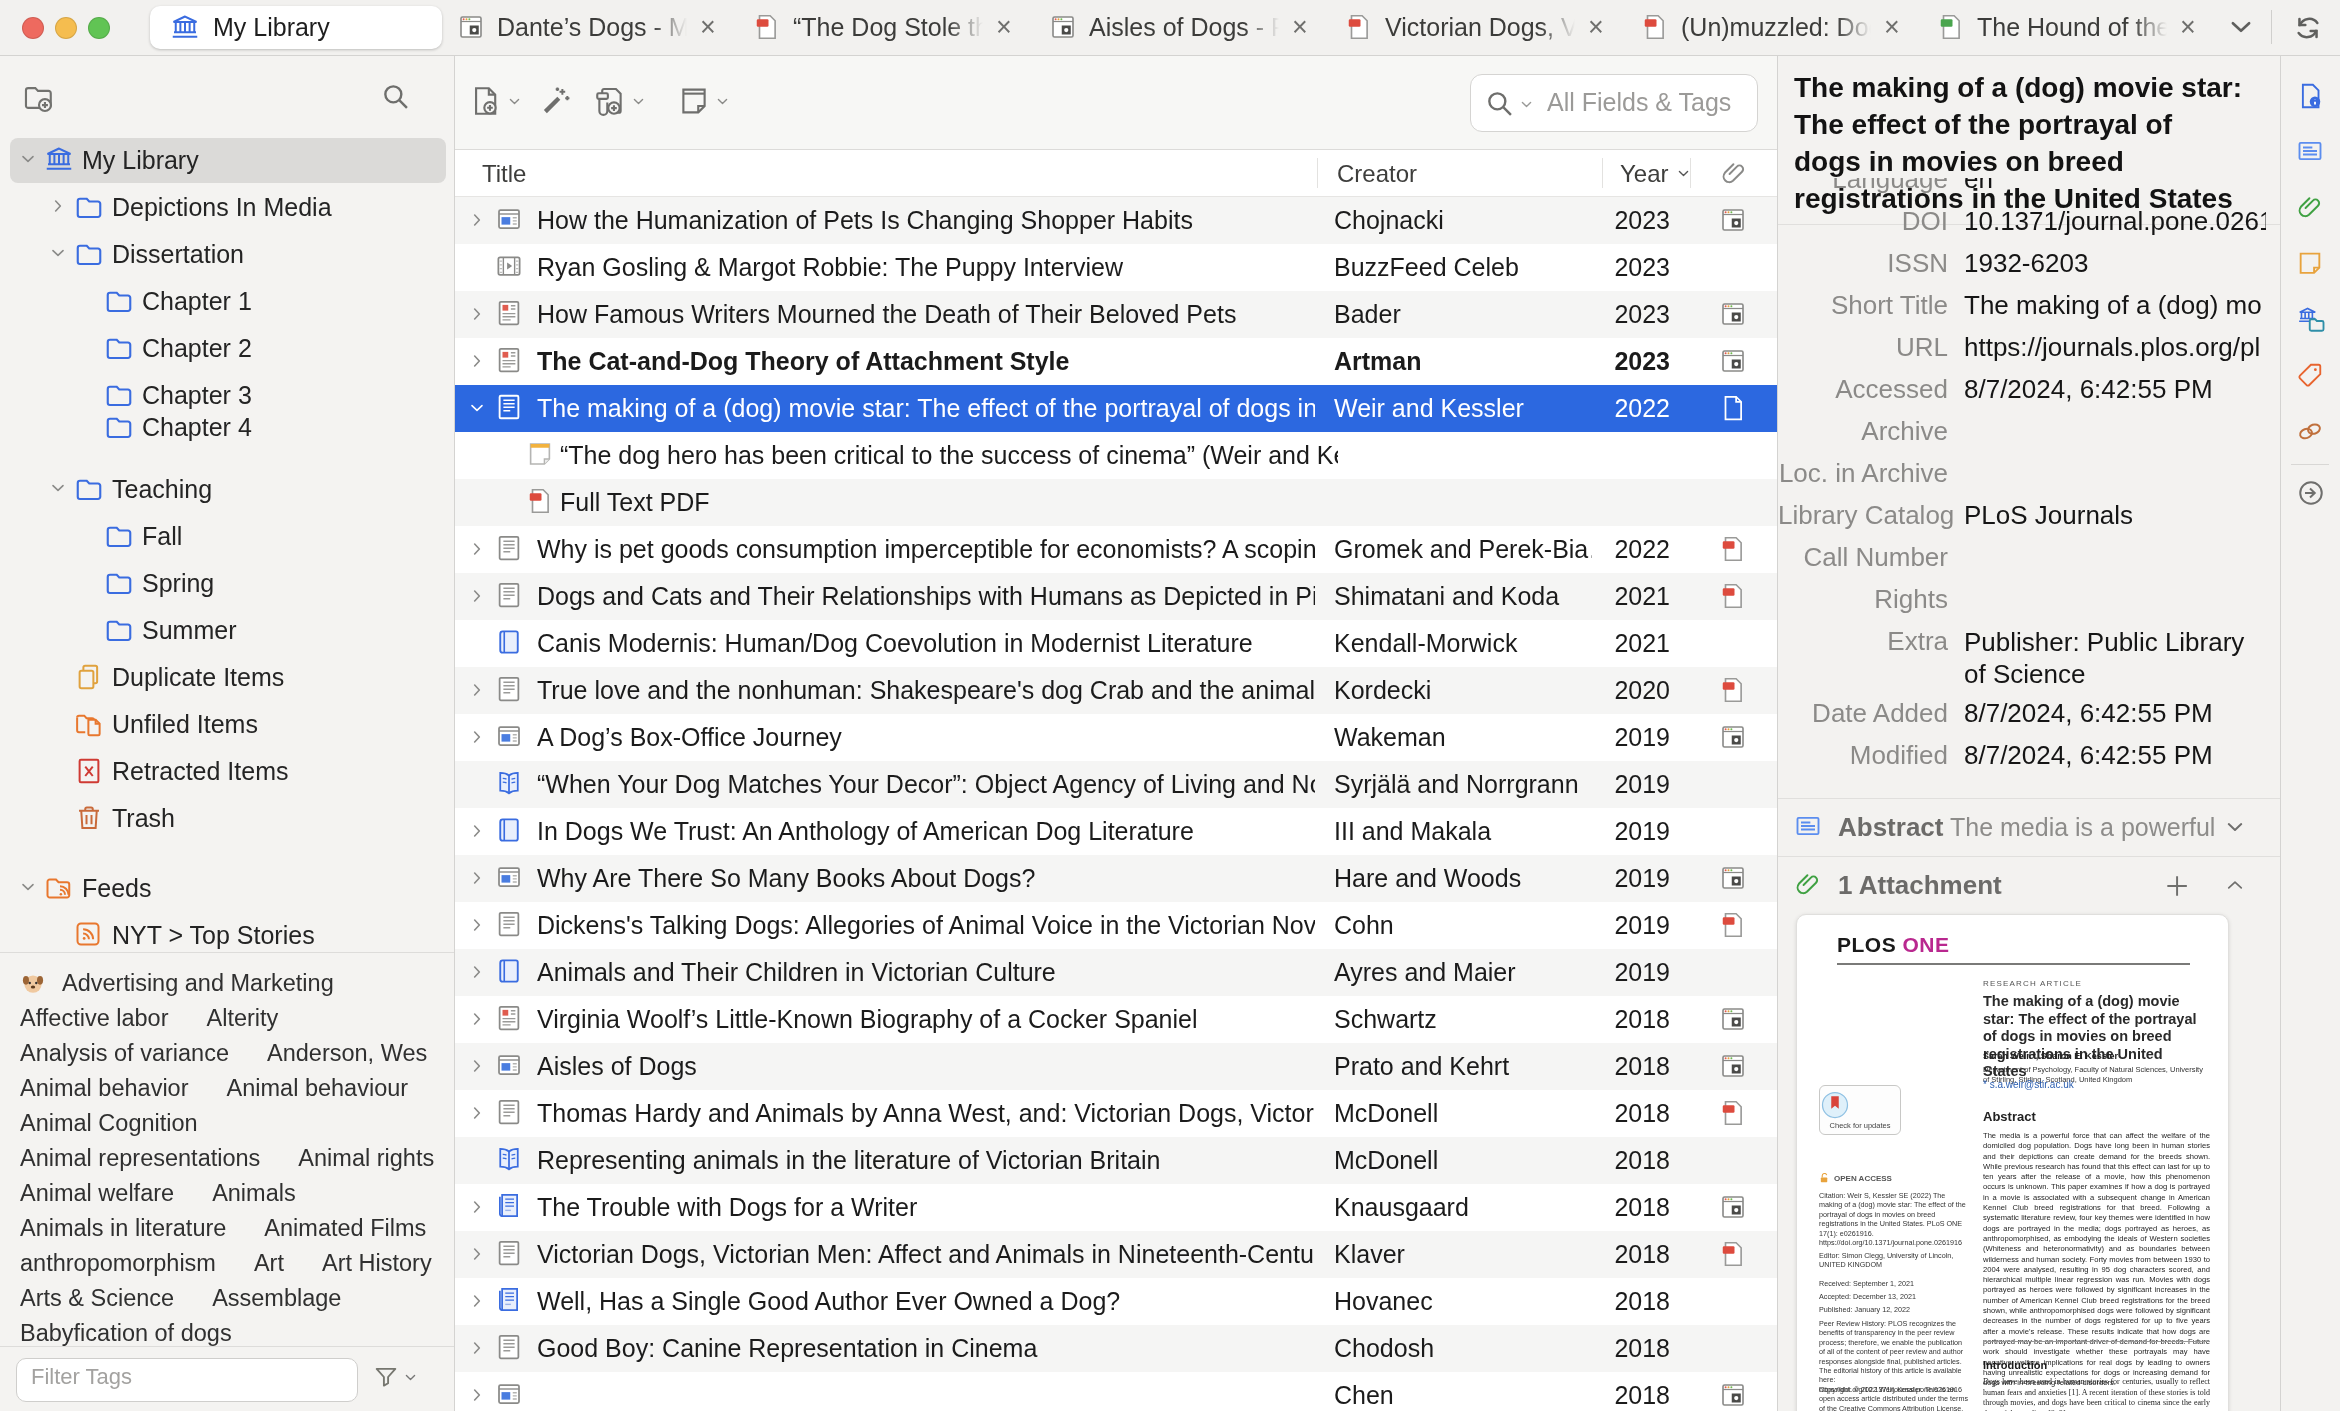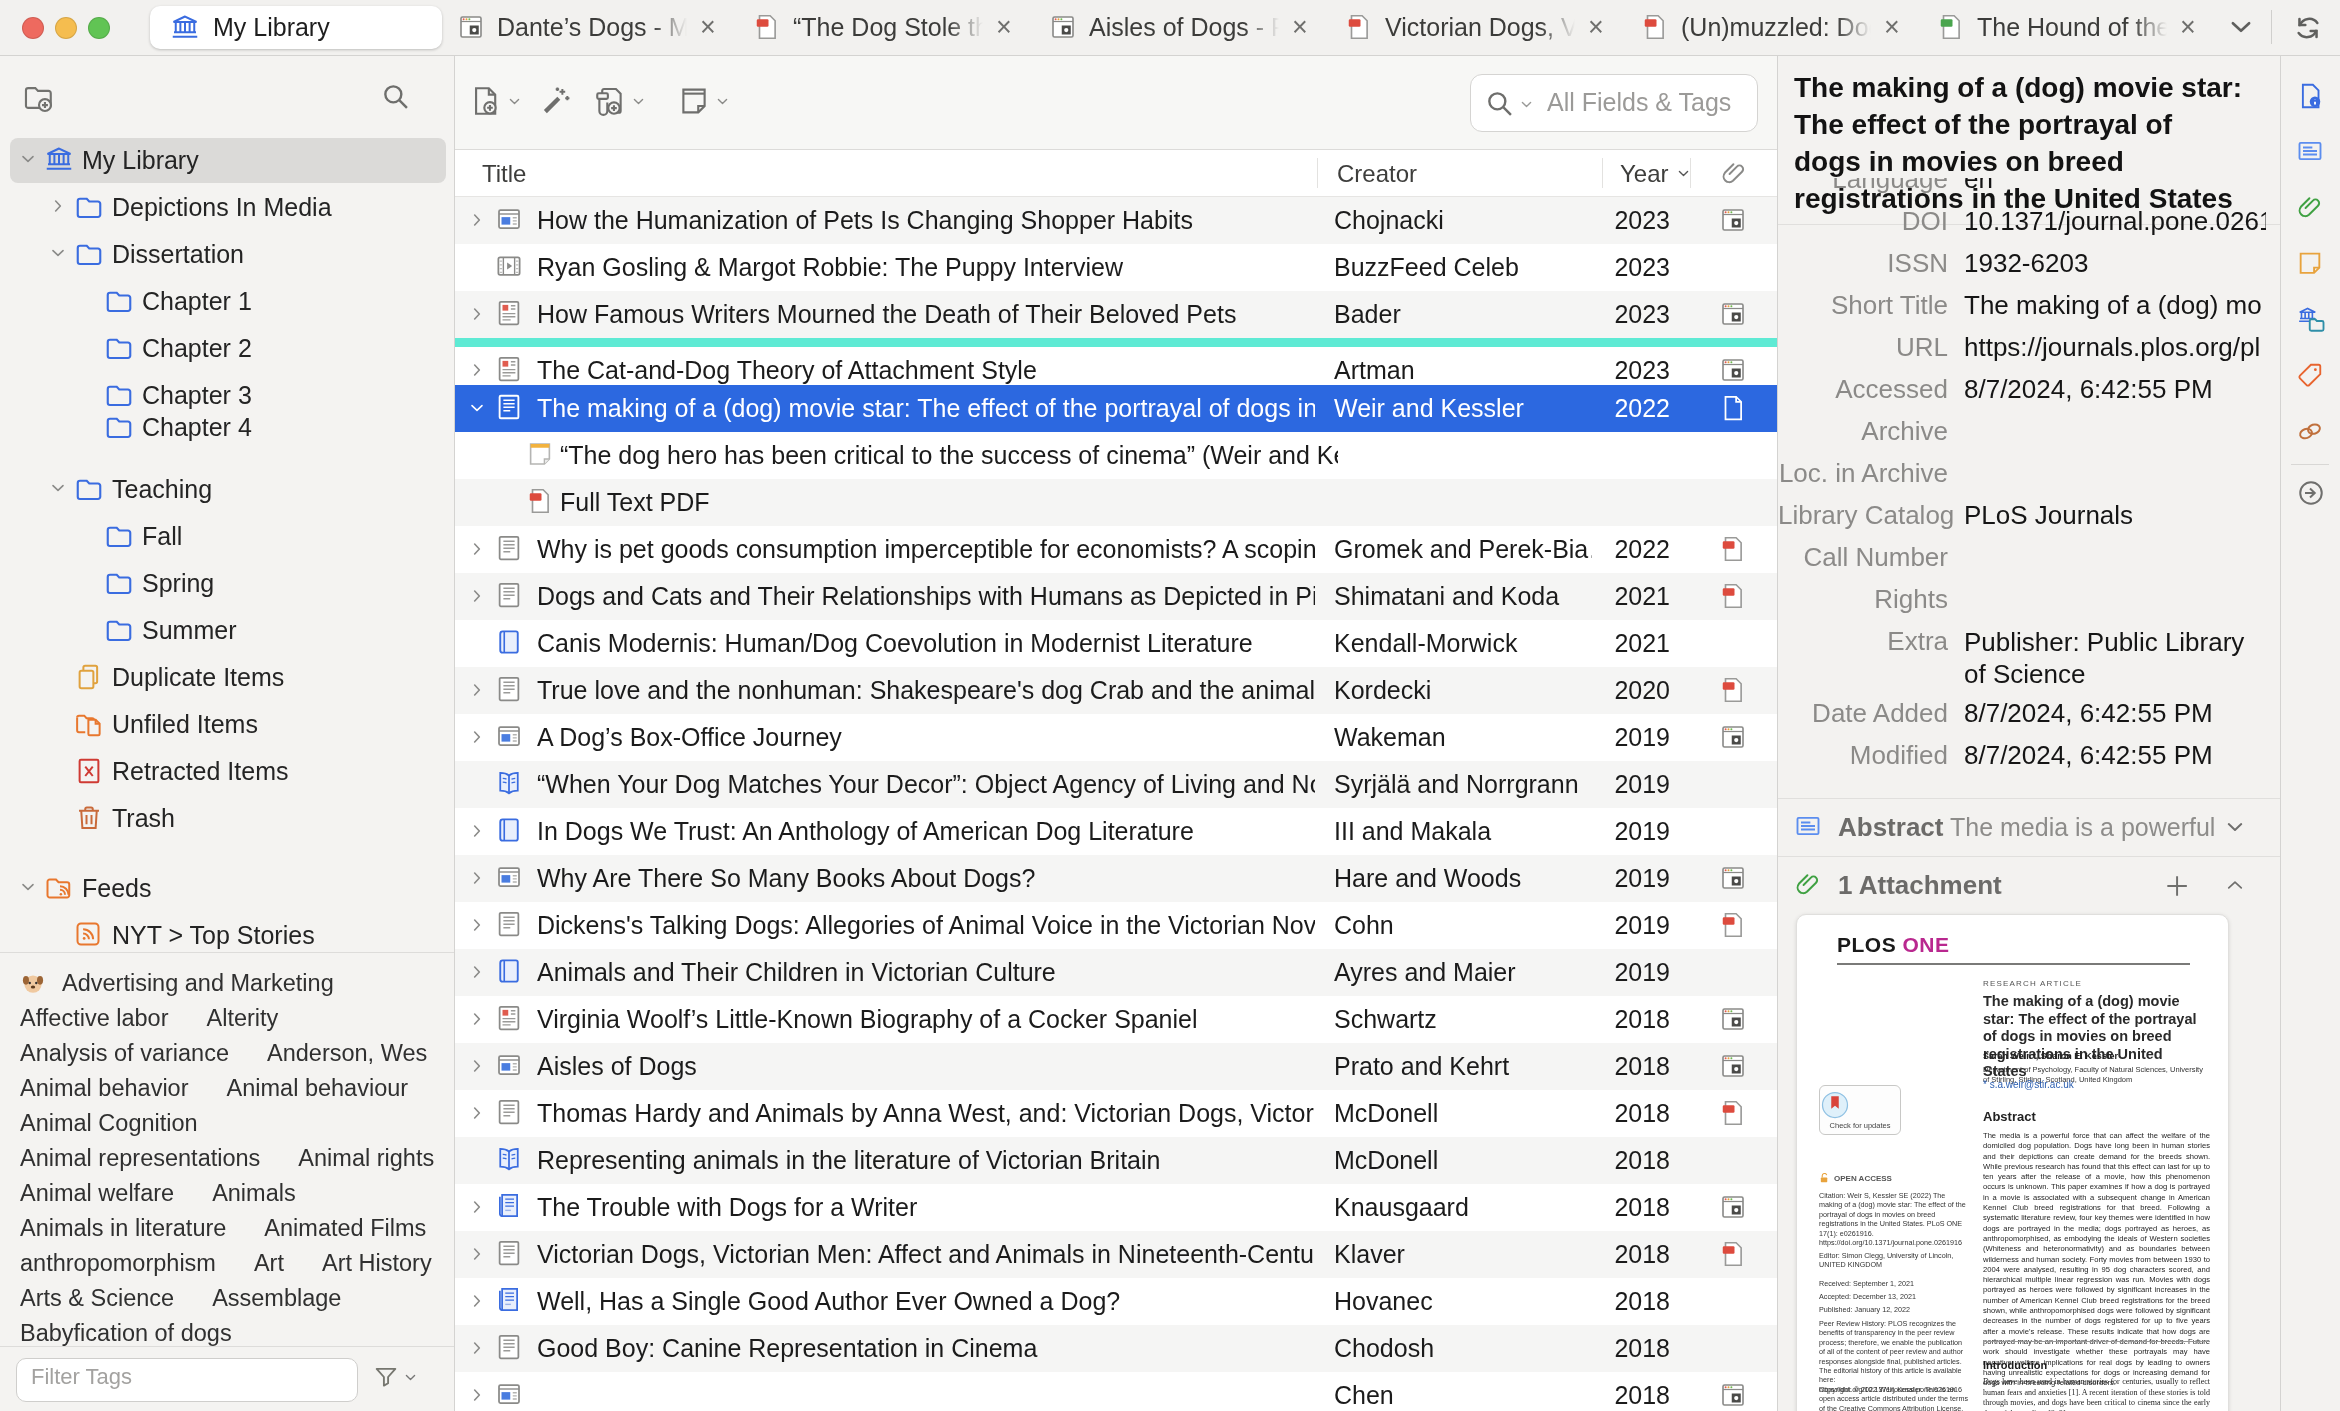--- a/index.html
+++ b/index.html
@@ -669,21 +669,21 @@
                 <path d="M4 7.6h16" stroke="#8a8a88" stroke-width="1"></path>
                 <circle cx="6.1" cy="5.8" r=".8" fill="#e05c4f"></circle>
                 <circle cx="8.4" cy="5.8" r=".8" fill="#e0a23e"></circle>
                 <circle cx="10.7" cy="5.8" r=".8" fill="#6fba4f"></circle>
                 <rect x="11" y="10.8" width="7.2" height="7.2" fill="#4a4a48"></rect>
                 <circle cx="14.6" cy="14.4" r="1.7" fill="#fff"></circle>
               </g>
             </svg>
           </span>
         </div>
-        <div class="row" style="top: 150px;">
+        <div class="row" style="top: 141px; font-weight: bold;">
           <span class="chev">
             <svg width="16" height="16" viewBox="0 0 24 24">
               <path d="M8.5 4.5l7 7.5-7 7.5" fill="none" stroke="#8a8a88" stroke-width="2.4" stroke-linecap="round" stroke-linejoin="round"></path>
             </svg>
           </span>
           <span class="ticon">
             <svg width="30" height="30" viewBox="0 0 24 24">
               <g>
                 <rect x="4.5" y="3" width="15" height="18" rx="1" fill="#fff" stroke="#8a8a88" stroke-width="1.4"></rect>
                 <rect x="6.8" y="5.5" width="4.6" height="4.6" fill="#e05c4f"></rect>

